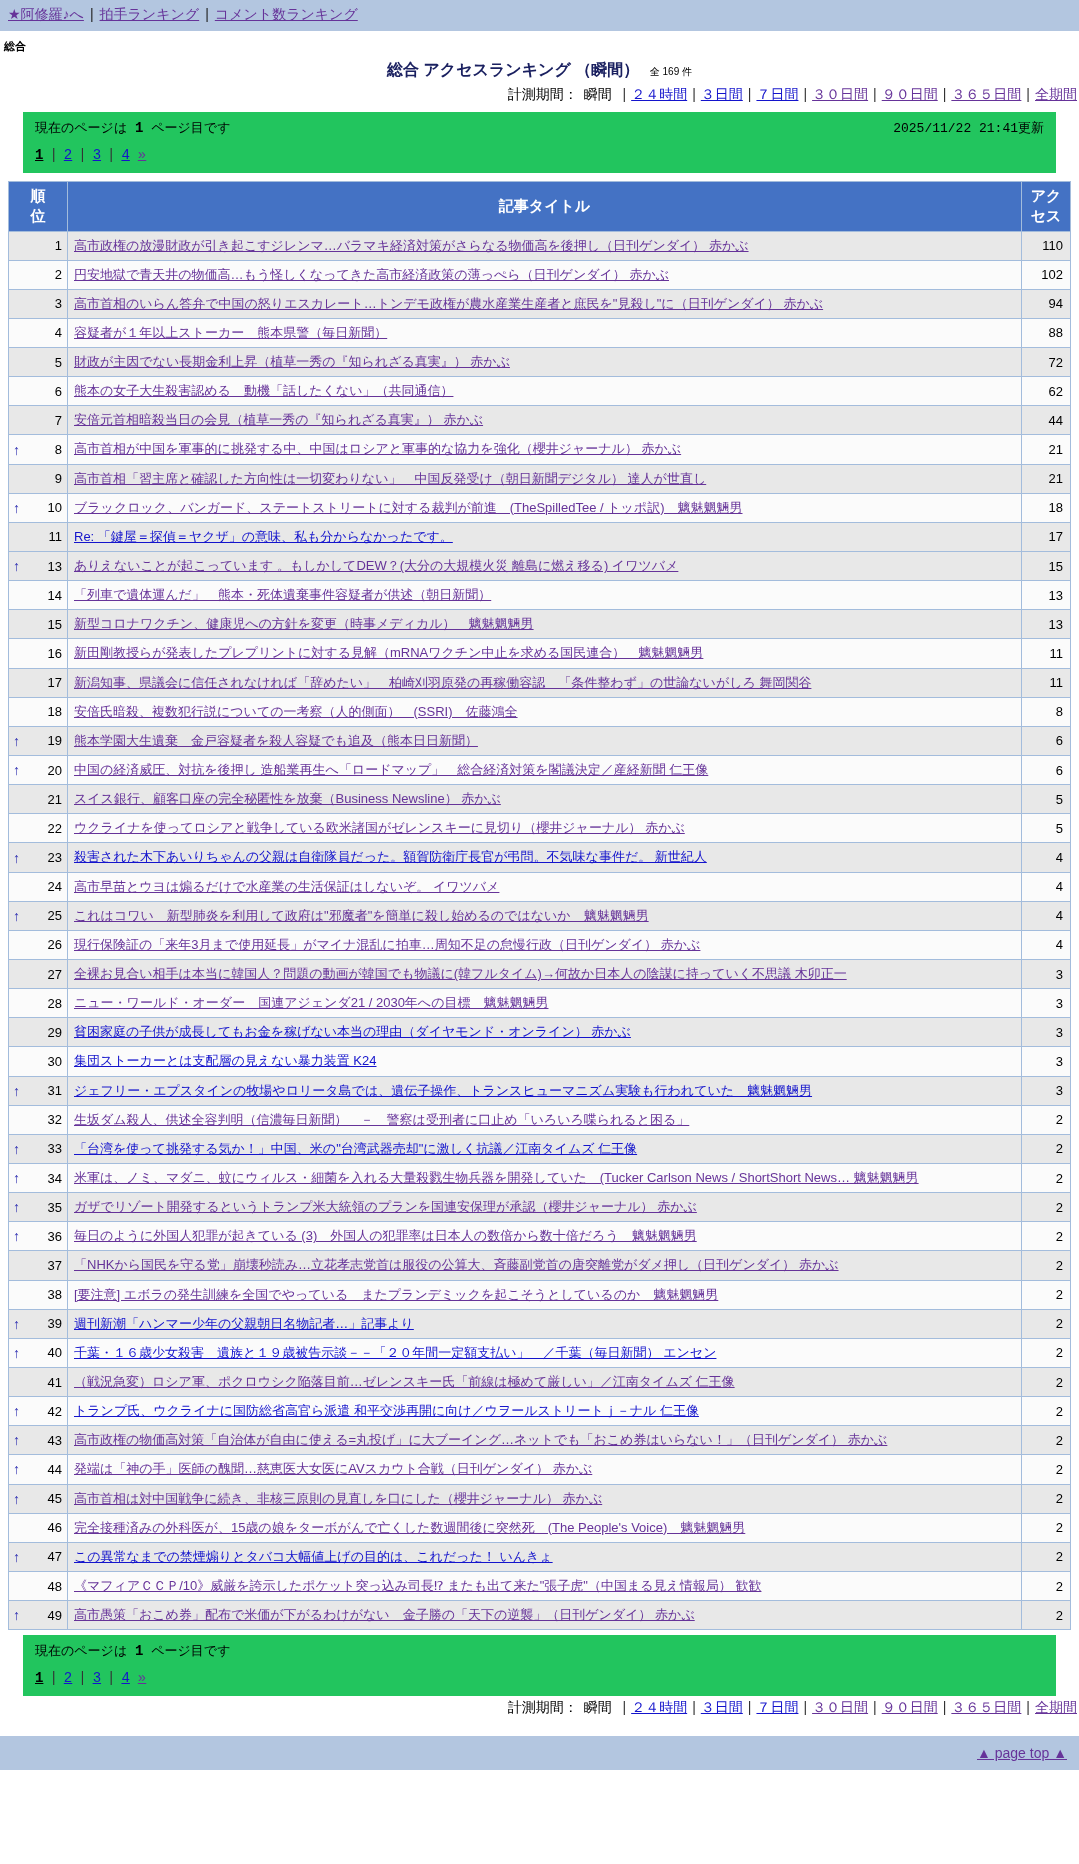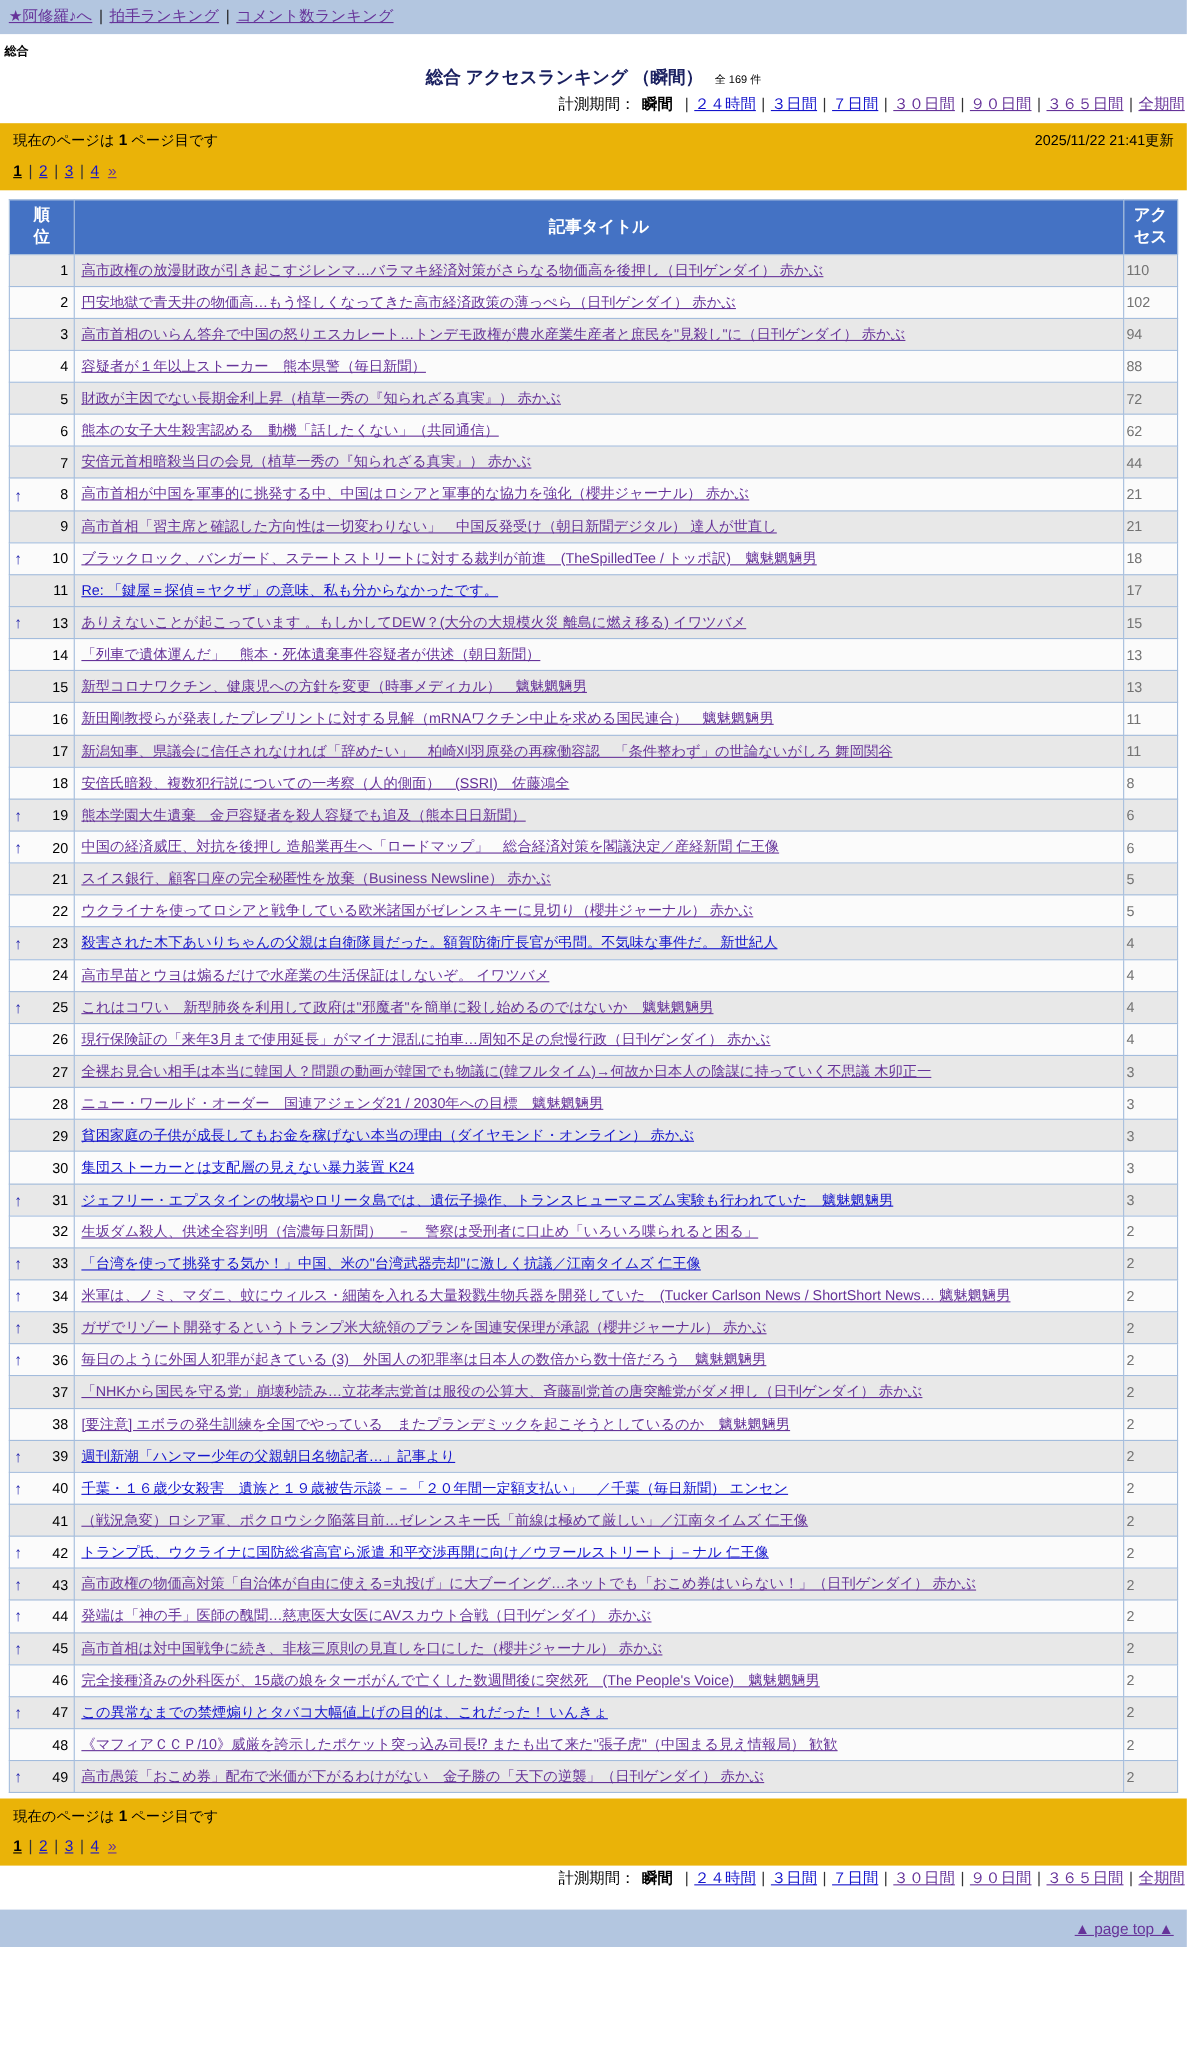--- a/index.html
+++ b/index.html
@@ -7,23 +7,23 @@
   .visited{color:#663399;}
   .new{color:#1414cc;}
   .topbar{background:#b3c6e0;padding:6px 8px 7px;font-size:14px;}
   .topbar .sep{color:#222;margin:0 6px;}
   .category{font-size:11px;font-weight:bold;padding:8px 4px 0;}
   .title-line{text-align:center;padding:6px 0 2px;}
   .page-title{color:#1a2060;font-weight:bold;font-size:16px;}
   .total-count{font-size:10px;color:#000;margin-left:6px;}
   .period-line{text-align:right;font-size:14px;padding:3px 2px 3px 0;}
   .period-line .plabel{color:#000;}
-  .period-line .current{font-weight:bold;color:#000;margin:0 2px;}
+  .period-line .current{font-weight:normal;color:#000;margin:0 2px;}
   .period-line .sep{color:#333;margin:0 5px;}
-  .info-box{background:#eab308;margin:5px 0 0;padding:7px 12px 4px;font-size:13px;}
+  .info-box{background:#22c55e;margin:5px 23px 0;padding:7px 12px 4px;font-size:13px;font-family:Liberation Mono, monospace;}
   .info-row{display:flex;justify-content:space-between;align-items:baseline;}
   .info-row b{font-size:14px;}
   .pager{padding:10px 0 6px;font-size:14px;}
   .pager .cur{font-weight:bold;color:#000;text-decoration:underline;}
   .pager .sep{color:#333;margin:0 6px;}
   .pager .next{margin-left:8px;}
   table.rank{width:calc(100% - 16px);margin:8px 8px 4px;border-collapse:collapse;font-size:13px;}
   table.rank th,table.rank td{border:1px solid #a3bcdc;}
   thead th{background:#4472c4;color:#fff;font-weight:bold;font-size:15px;padding:4px 2px;}
   .th-rank{width:54px;}
@@ -31,21 +31,21 @@
   .th-rank .label,.th-access .label{display:block;margin:0 auto;word-break:break-all;line-height:1.35;}
   .th-rank .label{width:1.05em;}
   .th-access .label{width:2.1em;}
   tbody tr.odd{background:#e8e8e8;}
   tbody tr.even{background:#fbfbfb;}
   td.rankcell{padding:4px 3px 4px 4px;}
   td.rankcell .inner{display:flex;justify-content:space-between;align-items:center;}
   .uparrow{color:#2b2bb0;font-weight:bold;font-size:14px;min-width:12px;}
   .ranknum{text-align:right;flex:1;padding-right:2px;}
   td.titlecell{padding:4px 6px;line-height:1.55;}
-  td.accesscell{padding:4px 7px 4px 2px;color:#737373;}
+  td.accesscell{text-align:right;padding:4px 7px 4px 2px;color:#000000;}
   .pagetop-bar{background:#b3c6e0;margin-top:16px;padding:9px 12px;text-align:right;font-size:14px;}
   .bottom-gap{height:14px;}
 </style>
 </head>
 <body>
 
 <div class="topbar">
   <span id="topnav"><a class="visited">★阿修羅♪へ</a><span class="sep">|</span><a class="visited">拍手ランキング</a><span class="sep">|</span><a class="visited">コメント数ランキング</a></span>
 </div>
 

